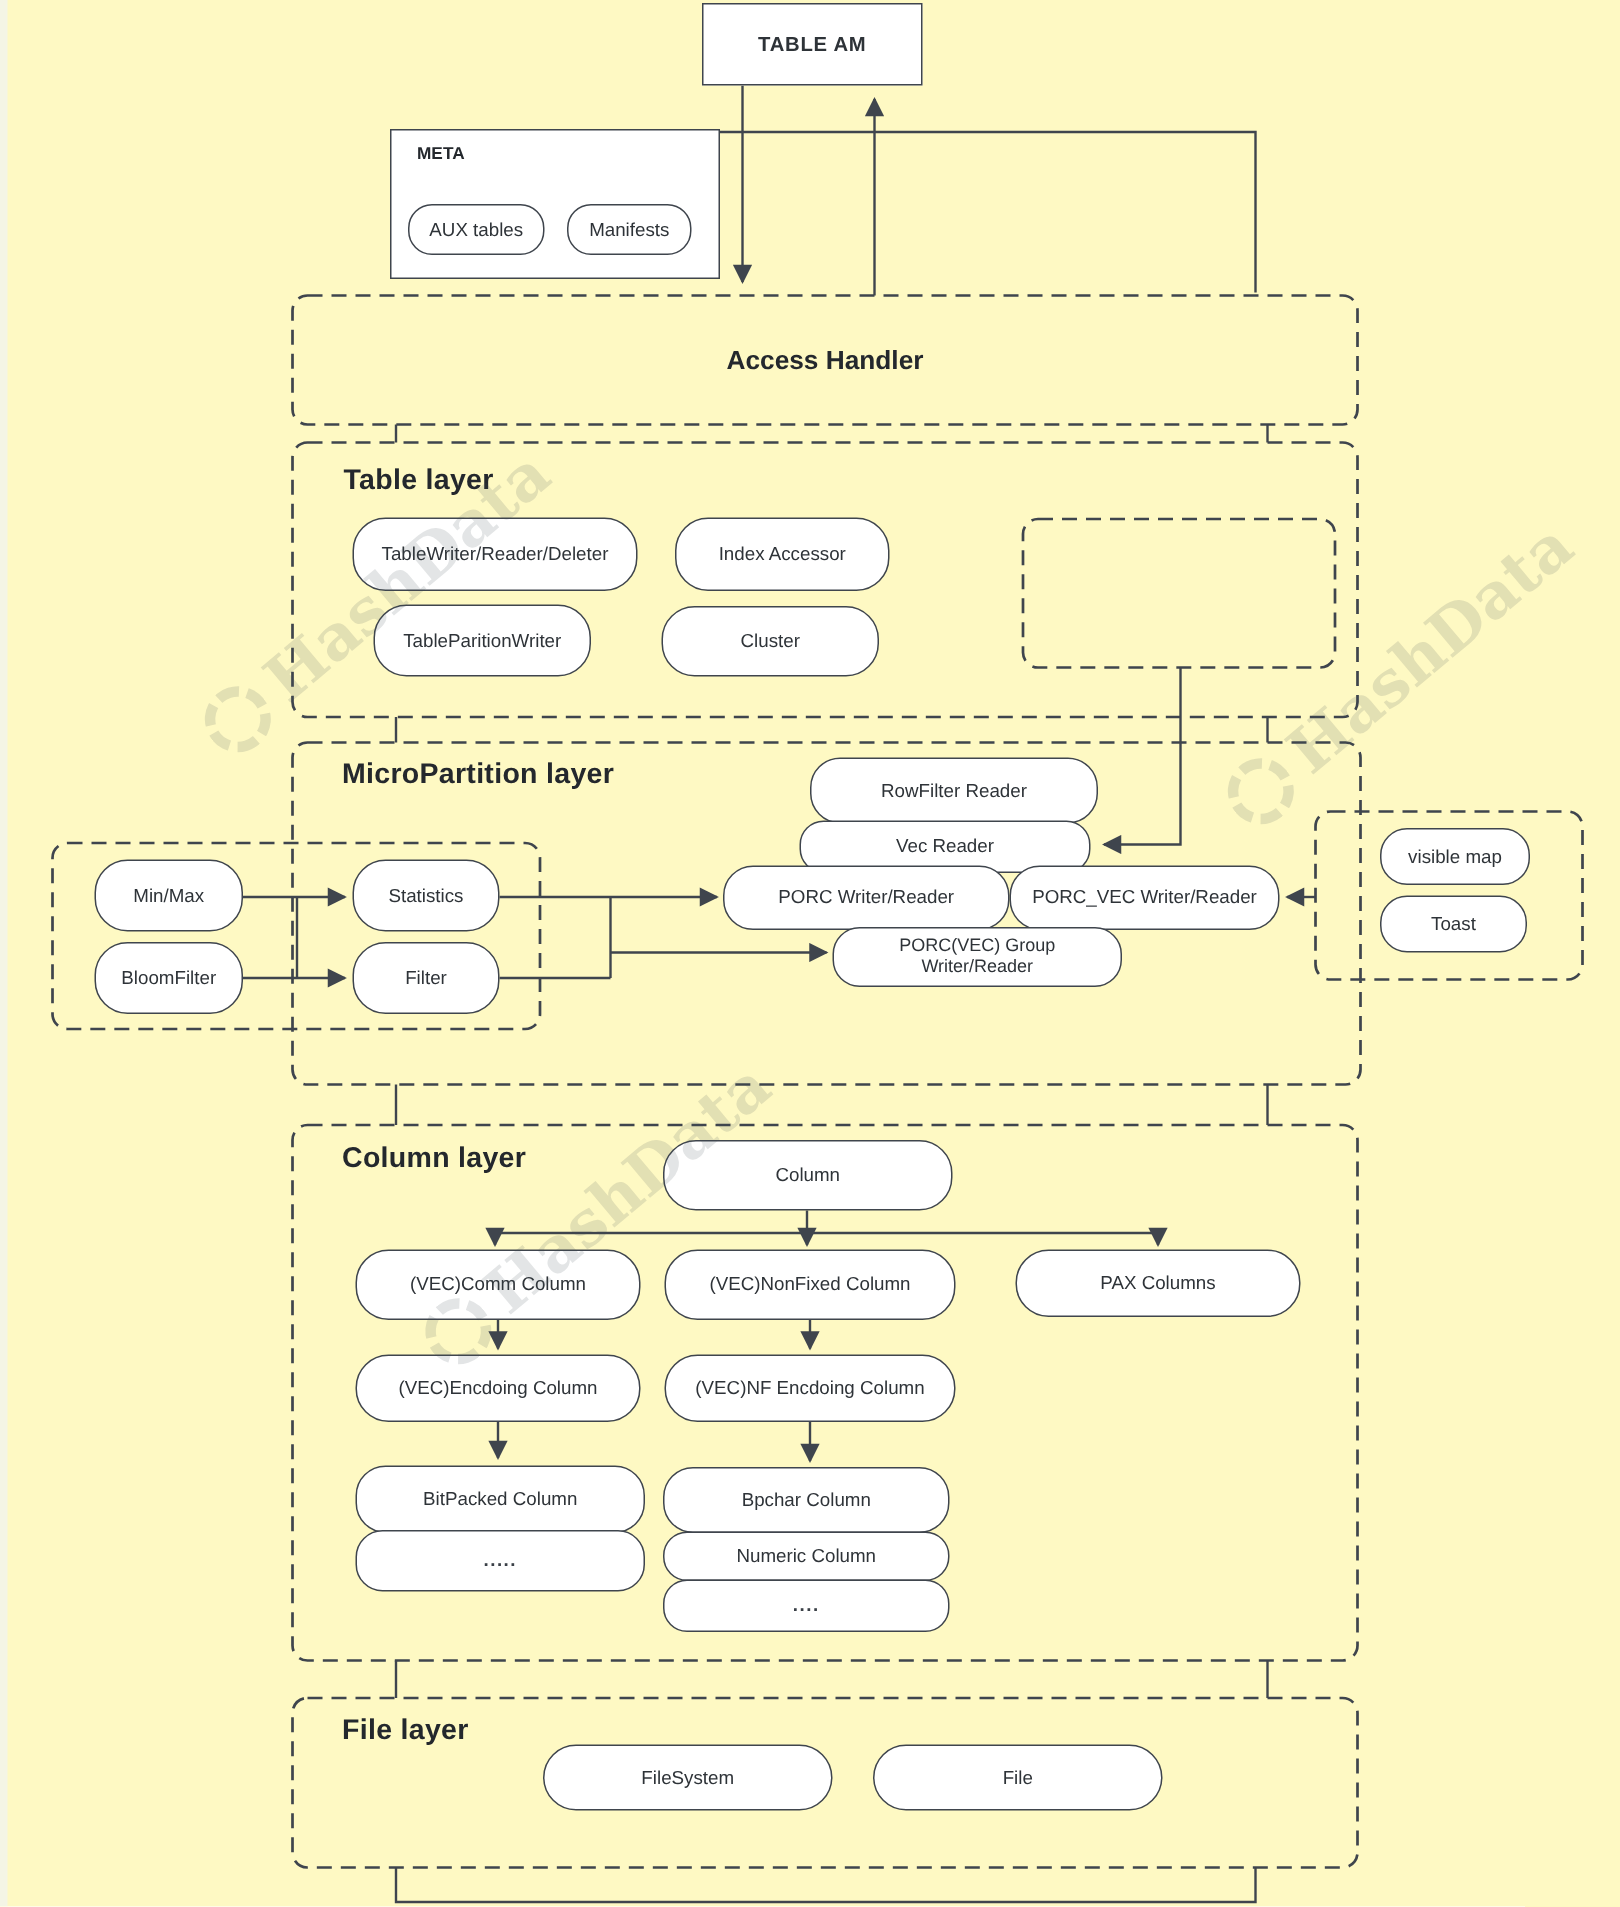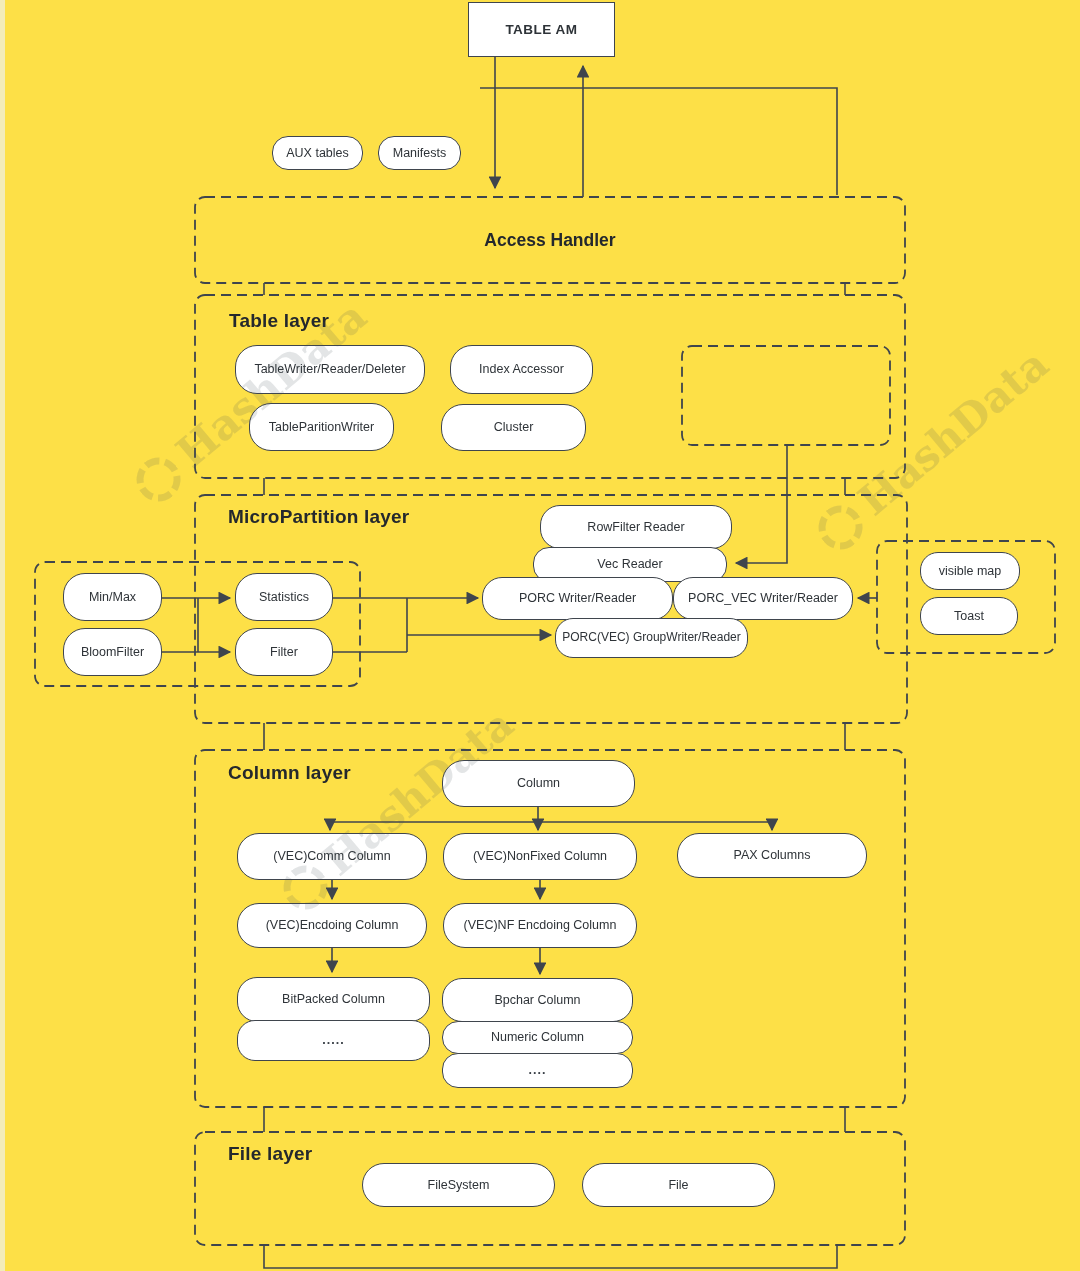--- a/index.html
+++ b/index.html
@@ -1,17 +1,17 @@
 <!DOCTYPE html>
 <html><head>
 <meta charset="utf-8">
 <style>
   html,body{margin:0;padding:0;background:#fff;}
   #stage{
-    position:relative;width:1080px;height:1271px;background:#fde047;
+    position:relative;width:1080px;height:1271px;background:#fef9c3;
     font-family:"Liberation Sans",sans-serif;color:#2b3036;overflow:hidden;
   }
   #stage svg.wires{position:absolute;left:0;top:0;z-index:1;}
   .node{
     position:absolute;z-index:3;background:#ffffff;
     border:1.6px solid #3f454d;border-radius:22px;
     display:flex;align-items:center;justify-content:center;text-align:center;
     font-size:12.5px;color:#2e3338;line-height:1.15;box-sizing:border-box;
     padding:0 6px;
   }
@@ -25,21 +25,21 @@
   }
   .layer-title{
     position:absolute;z-index:2;font-weight:bold;font-size:19px;color:#24282d;
     letter-spacing:.2px;
   }
   .ah-label{
     position:absolute;z-index:2;display:flex;align-items:center;justify-content:center;
     font-weight:bold;font-size:17.5px;color:#24282d;
   }
   .meta-label{position:absolute;left:17px;top:10px;font-weight:bold;font-size:11.5px;color:#24282d;}
-  .two-line{flex-direction:row;font-size:12px;}
+  .two-line{flex-direction:column;font-size:12px;}
   .dots{font-weight:bold;letter-spacing:1px;color:#3a4047;}
   .wm{
     position:absolute;z-index:4;display:flex;align-items:center;gap:10px;
     transform:rotate(-40deg);pointer-events:none;
   }
   .wm .wm-ring{
     width:44px;height:44px;border-radius:50%;
     border:7px dashed rgba(70,80,90,0.15);box-sizing:border-box;flex:0 0 auto;
   }
   .wm .wm-text{
@@ -107,20 +107,23 @@
         <path d="M845,723 V750"></path>
       <path d="M264,1107 V1132"></path>
         <path d="M845,1107 V1132"></path>
 
       <path d="M264,1245 V1268 H837 V1245"></path>
     </g>
   </svg>
 
   <div class="node sq" style="left:468px;top:2px;width:147px;height:55px;">TABLE AM</div>
 
+  <div class="frame" style="left:260px;top:86px;width:220px;height:100px;">
+    <span class="meta-label">META</span>
+  </div>
   <div class="node r16" style="left:272px;top:136px;width:91px;height:34px;">AUX tables</div>
   <div class="node r16" style="left:378px;top:136px;width:83px;height:34px;">Manifests</div>
 
   <div class="ah-label" style="left:195px;top:197px;width:710px;height:86px;">Access Handler</div>
 
   <div class="layer-title" style="left:229px;top:310px;">Table layer</div>
   <div class="node" style="left:450px;top:345px;width:143px;height:49px;">Index Accessor</div>
   <div class="node" style="left:235px;top:345px;width:190px;height:49px;">TableWriter/Reader/Deleter</div>
   <div class="node" style="left:249px;top:403px;width:145px;height:48px;">TableParitionWriter</div>
   <div class="node" style="left:441px;top:404px;width:145px;height:47px;">Cluster</div>

